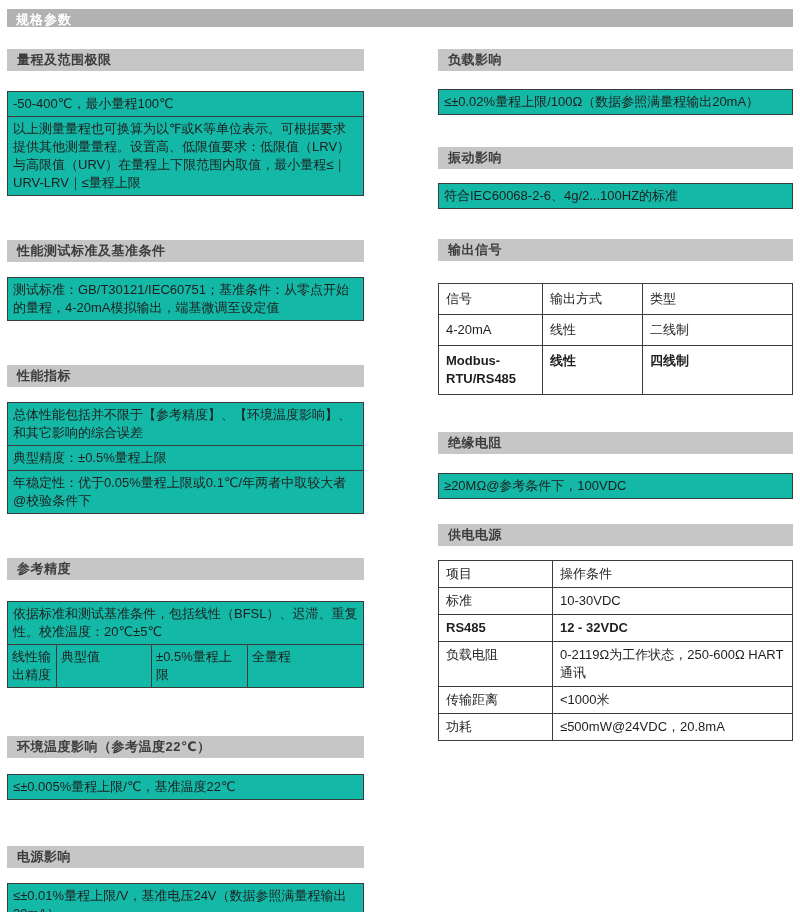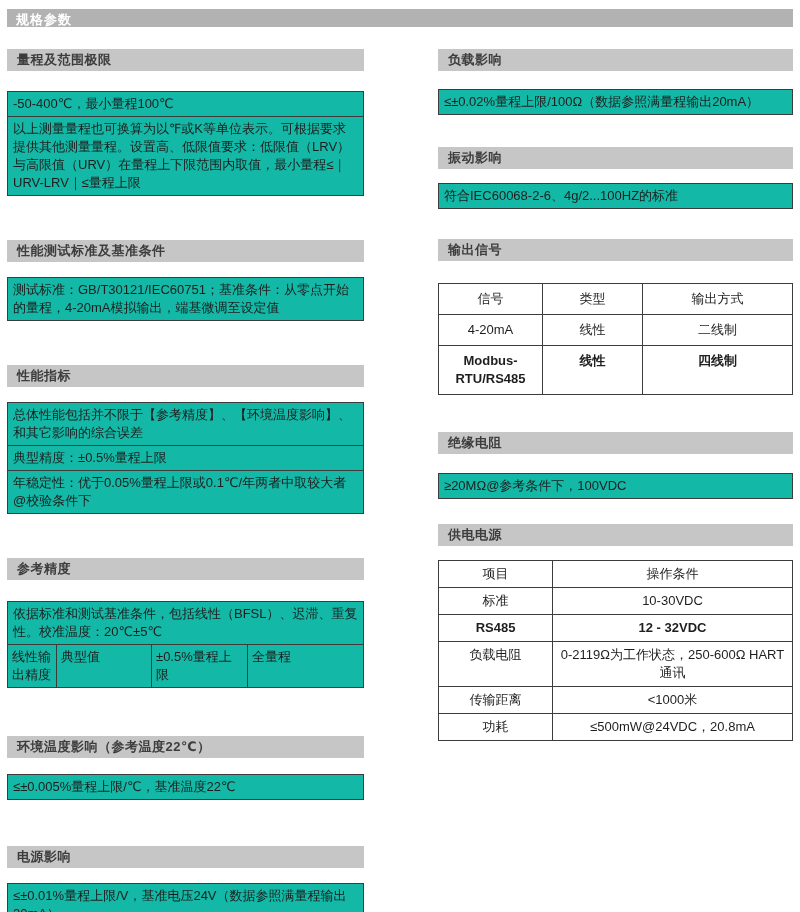--- a/index.html
+++ b/index.html
@@ -24,21 +24,21 @@
   }
   .box { border:1.5px solid #3c3c3c; background:#14b8a6; }
   .box .row { padding:3px 5px; line-height:18px; border-top:1px solid #3c3c3c; }
   .box .row:first-child { border-top:none; }
   .grid4 { display:grid; grid-template-columns:48px 95px 96px 1fr; border-top:1px solid #3c3c3c; }
   .grid4 .cell { padding:3px 4px; line-height:18px; border-left:1px solid #3c3c3c; }
   .grid4 .cell:first-child { border-left:none; }
   .tbl { border:1.5px solid #3c3c3c; }
   .trow { display:grid; border-top:1px solid #3c3c3c; }
   .trow:first-child { border-top:none; }
-  .tcell { padding:6px 7px; line-height:18px; border-left:1px solid #3c3c3c;text-align:center; }
+  .tcell { padding:6px 7px; line-height:18px; border-left:1px solid #3c3c3c; }
   .tcell:first-child { border-left:none; }
   .out-tbl .trow { grid-template-columns:103px 100px 1fr; }
   .pw-tbl .trow  { grid-template-columns:113px 1fr; }
   .pw-tbl .tcell { padding:4px 7px; }
   .bold { font-weight:bold; }
   .mt14{margin-top:14px}.mt15{margin-top:15px}.mt16{margin-top:16px}
   .mt18{margin-top:18px}.mt19{margin-top:19px}.mt20{margin-top:20px}
   .mt21{margin-top:21px}.mt22{margin-top:22px}.mt25{margin-top:25px}
   .mt30{margin-top:30px}.mt32{margin-top:32px}.mt37{margin-top:37px}
   .mt44{margin-top:44px}.mt46{margin-top:46px}.mt48{margin-top:48px}
@@ -106,22 +106,22 @@
 
       <div class="sec-h mt32">振动影响</div>
       <div class="box mt14">
         <div class="row">符合IEC60068-2-6、4g/2...100HZ的标准</div>
       </div>
 
       <div class="sec-h mt30">输出信号</div>
       <div class="tbl out-tbl mt22">
         <div class="trow">
           <div class="tcell">信号</div>
+          <div class="tcell">输出方式</div>
           <div class="tcell">类型</div>
-          <div class="tcell">输出方式</div>
         </div>
         <div class="trow">
           <div class="tcell">4-20mA</div>
           <div class="tcell">线性</div>
           <div class="tcell">二线制</div>
         </div>
         <div class="trow bold">
           <div class="tcell">Modbus-RTU/RS485</div>
           <div class="tcell">线性</div>
           <div class="tcell">四线制</div>

